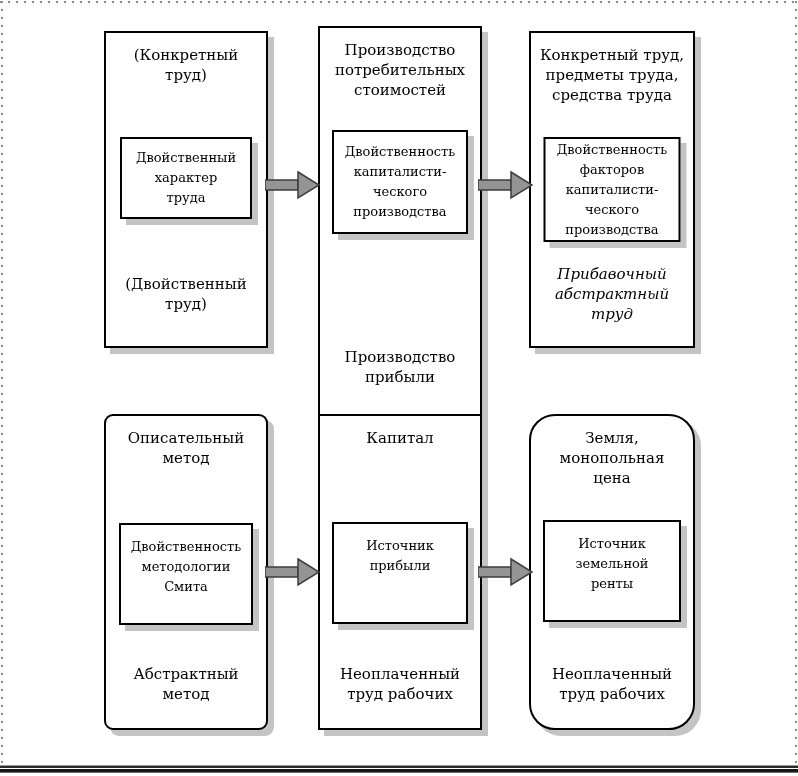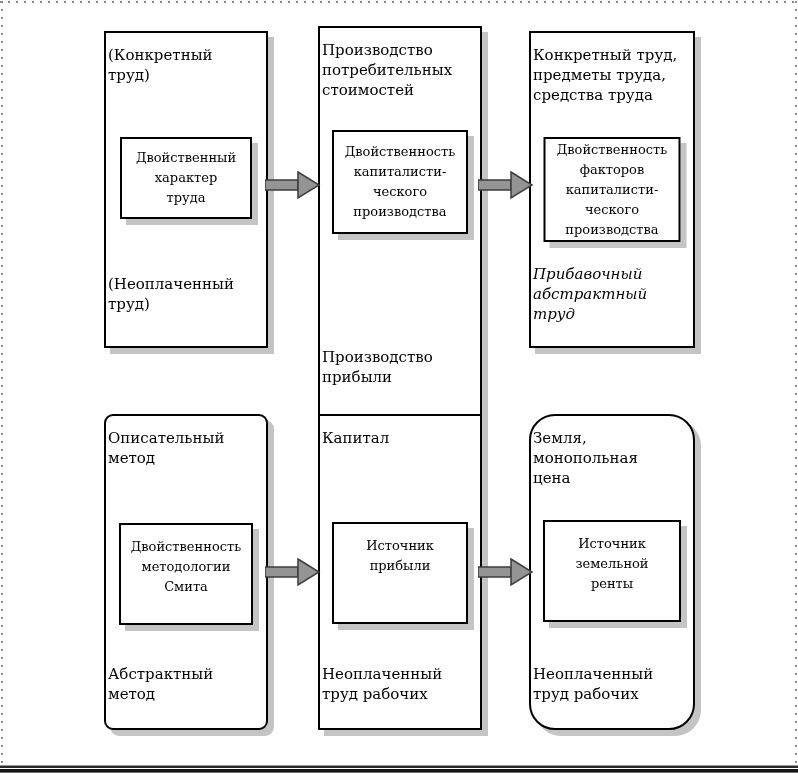--- a/index.html
+++ b/index.html
@@ -44,20 +44,21 @@
   }
   .r0c0 { left:104px; top:31px;  width:164px; height:317px; }
   .r0c1 { left:318px; top:26px;  width:164px; height:393px;text-decoration:underline; }
   .r0c2 { left:529px; top:31px;  width:166px; height:317px; }
   .r1c0 { left:104px; top:414px; width:164px; height:316px;border-radius:9px; }
   .r1c1 { left:318px; top:414px; width:164px; height:316px; }
   .r1c2 { left:529px; top:414px; width:166px; height:316px;border-radius:26px; }
 
   .label-top, .label-bottom {
     position:absolute; left:2px; right:2px;
+    text-align:center;
     font-size:15px; line-height:20px;
     white-space:pre-line;
   }
   .label-top { top:12px; }
   .label-bottom { bottom:24px; }
   .r0c0 .label-bottom { bottom:32px; }
   .r0c1 .label-bottom { bottom:30px; }
   .r0c2 .label-bottom { bottom:22px;font-style:italic; }
 
   
@@ -95,21 +96,21 @@
   <div class="dots-top"></div>
   <div class="dots-left"></div>
   <div class="dots-right"></div>
 
   <div class="obox r0c0">
     <div class="label-top">(Конкретный
 труд)</div>
     <div class="ibox">Двойственный
 характер
 труда</div>
-    <div class="label-bottom">(Неоплаченный
+    <div class="label-bottom">(Двойственный
 труд)</div>
   </div>
 
   <div class="obox r0c1">
     <div class="label-top">Производство
 потребительных
 стоимостей</div>
     <div class="ibox">Двойственность
 капиталисти-
 ческого

